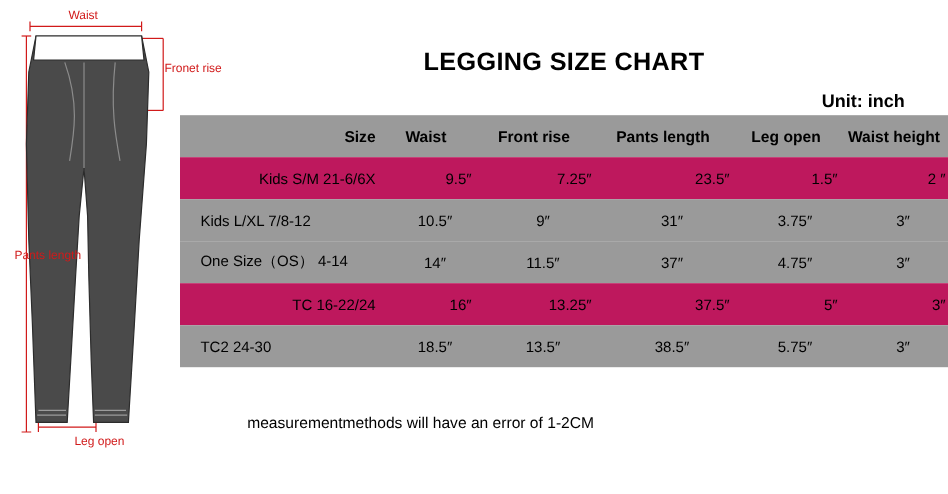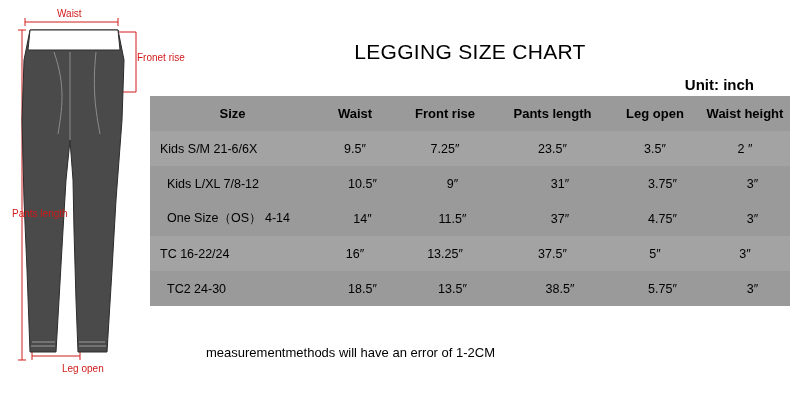--- a/index.html
+++ b/index.html
@@ -52,21 +52,21 @@
     width: 640px;
     height: 412px;
   }
   .chart-title {
     position: absolute;
     left: 0;
     top: 40px;
     width: 640px;
     text-align: center;
     font-size: 21px;
-    font-weight: normal;
+    font-weight: bold;
     letter-spacing: .3px;
   }
   .unit-label {
     position: absolute;
     right: 36px;
     top: 76px;
     font-size: 15px;
     font-weight: bold;
     padding-left: 38px;
   }
@@ -89,33 +89,34 @@
     padding: 0 2px;
     border: 0;
   }
   table.size-table thead th {
     background: #9a9a9a;
     color: #000;
     font-size: 13px;
     font-weight: bold;
   }
   table.size-table tbody tr.odd td {
-    background: #a3a3a3;
+    background: #be185d;
+    text-align: right;
   }
   table.size-table tbody tr.even td {
     background: #9a9a9a;
     padding-left: 17px;
   }
   table.size-table td.label-cell,
   table.size-table th.label-cell {
     text-align: left;
     padding-left: 10px;
   }
   table.size-table th.label-cell {
-    text-align: center;
+    text-align: right;
     padding-left: 2px;
   }
 
   .reminder {
     position: absolute;
     left: 56px;
     top: 340px;
     width: 560px;
     font-size: 13px;
     line-height: 26px;
@@ -209,21 +210,21 @@
           <th>Leg open</th>
           <th>Waist height</th>
         </tr>
       </thead>
       <tbody>
         <tr class="odd">
           <td class="label-cell">Kids S/M 21-6/6X</td>
           <td>9.5″</td>
           <td>7.25″</td>
           <td>23.5″</td>
-          <td>3.5″</td>
+          <td>1.5″</td>
           <td>2 ″</td>
         </tr>
         <tr class="even">
           <td class="label-cell">Kids L/XL 7/8-12</td>
           <td>10.5″</td>
           <td>9″</td>
           <td>31″</td>
           <td>3.75″</td>
           <td>3″</td>
         </tr>

